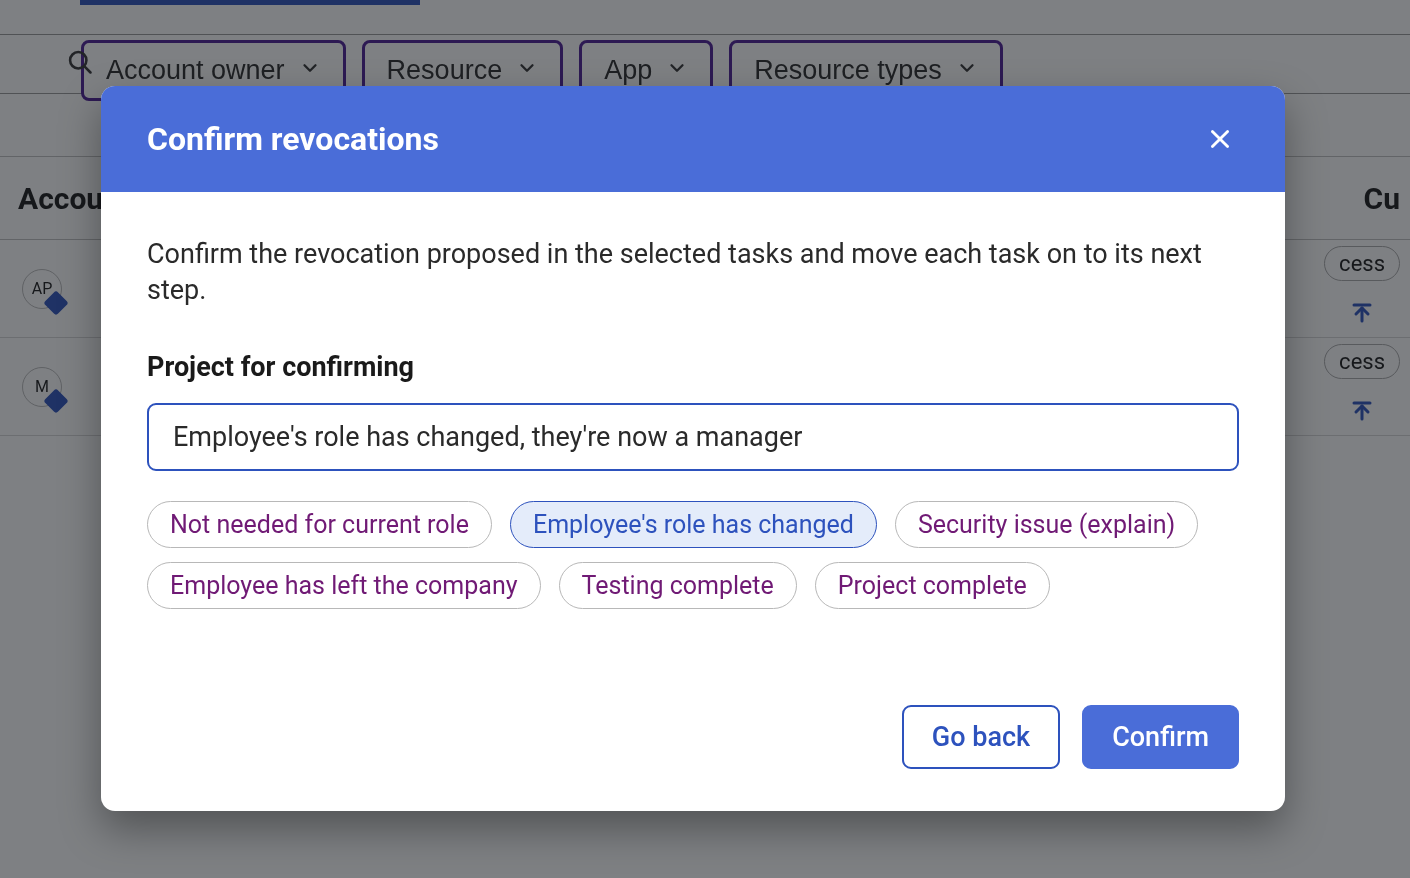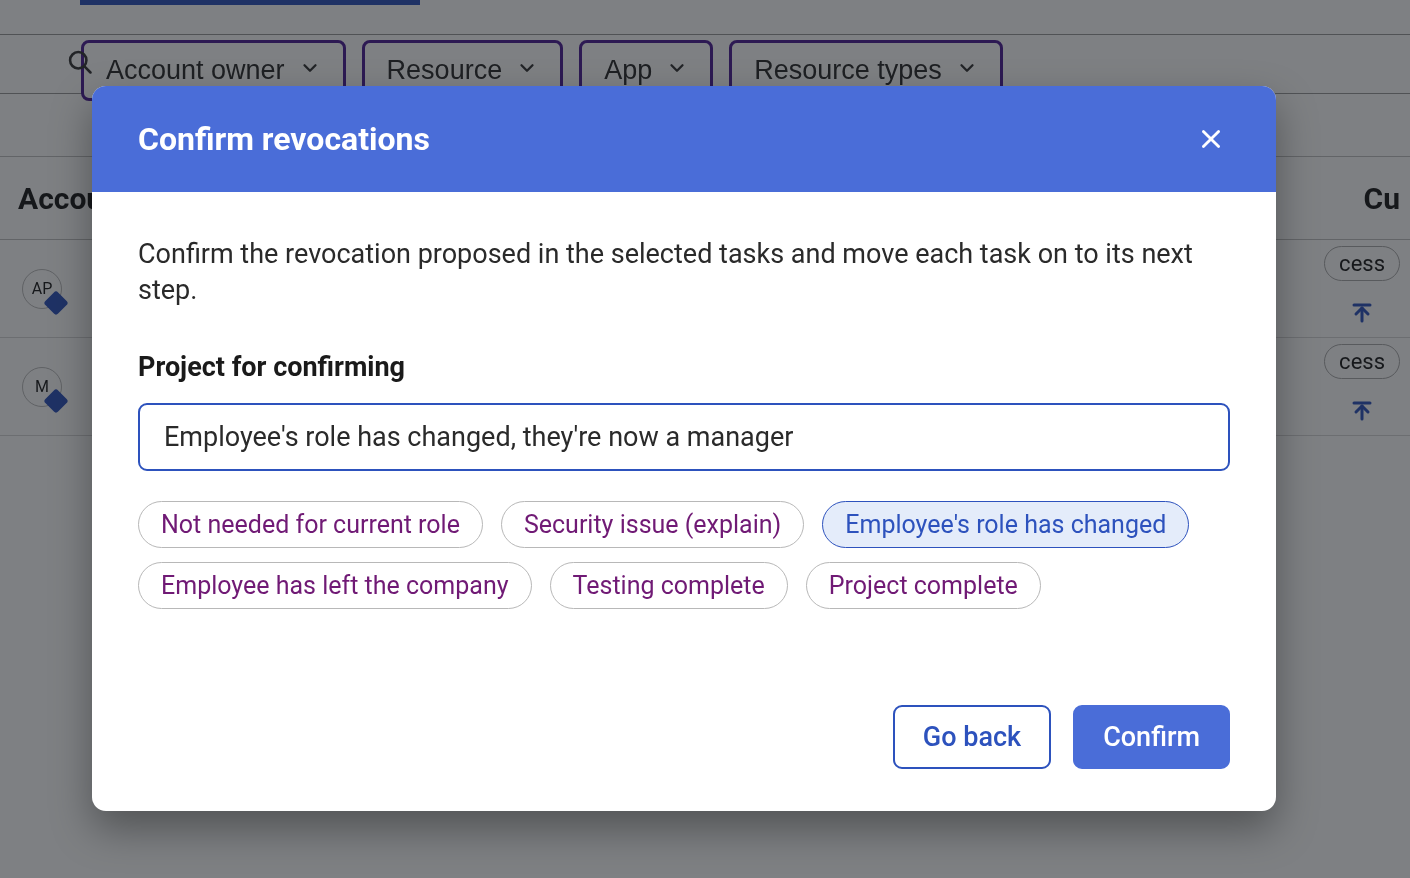--- a/index.html
+++ b/index.html
@@ -22,21 +22,21 @@
   .row-left { display:flex; align-items:center; gap:12px; }
   .avatar { width: 40px; height: 40px; border-radius: 50%; border: 1px solid #bbb; background: #fff; display:flex; align-items:center; justify-content:center; font-size:16px; position:relative; }
   .avatar-badge { position:absolute; right:-4px; bottom:-4px; width:18px; height:18px; background:#2d52bd; transform: rotate(45deg); border-radius:3px; }
   .row-right { display:flex; align-items:center; gap:20px;flex-direction:column; }
   .badge { border:1px solid #aaa; border-radius: 999px; padding:4px 14px; font-size:22px; }
   .arrow-up { color:#2d52bd; font-size:26px; font-weight:700; }
 
   
   .overlay { position: absolute; inset: 0; background: rgba(20,23,30,0.55); }
   
-  .modal { position: absolute; top: 86px; left: 92px; width: 1184px; background: #fff; border-radius: 14px; box-shadow: 0 18px 40px rgba(0,0,0,0.35); overflow: hidden; }
+  .modal { position: absolute; top: 86px; left: 101px; width: 1184px; background: #fff; border-radius: 14px; box-shadow: 0 18px 40px rgba(0,0,0,0.35); overflow: hidden; }
   .modal-header { background: #4a6dd8; color: #fff; padding: 34px 46px; display: flex; align-items: center; justify-content: space-between; }
   .modal-header h1 { font-size: 32px; font-weight: 700; }
   .close-btn { background: none; border: none; color: #fff; cursor: pointer; padding: 6px; }
   .close-btn svg { display: block; }
   
   .modal-body { padding: 44px 46px 12px; }
   .desc { font-size: 27px; line-height: 1.35; color: #2a2a2a; margin-bottom: 42px; }
   .field-label { font-size: 27px; font-weight: 700; margin-bottom: 20px; }
   .reason-input { width: 100%; border: 2px solid #2d52bd; border-radius: 9px; padding: 16px 24px; font-size: 27px; font-family: inherit; color: #2a2a2a; outline: none; }
   
@@ -151,22 +151,22 @@
             </svg>
         </span>
       </button>
     </div>
     <div class="modal-body">
       <p class="desc">Confirm the revocation proposed in the selected tasks and move each task on to its next step.</p>
       <div class="field-label">Project for confirming</div>
       <input class="reason-input" type="text" value="Employee's role has changed, they're now a manager" style="">
       <div class="chips" id="chips">
           <button class="chip">Not needed for current role</button>
+          <button class="chip selected">Employee's role has changed</button>
           <button class="chip">Security issue (explain)</button>
-          <button class="chip selected">Employee's role has changed</button>
           <button class="chip">Employee has left the company</button>
           <button class="chip">Testing complete</button>
           <button class="chip">Project complete</button>
         </div>
     </div>
     <div class="modal-footer">
       <button class="btn btn-secondary">Go back</button>
       <button class="btn btn-primary">Confirm</button>
     </div>
   </div>

